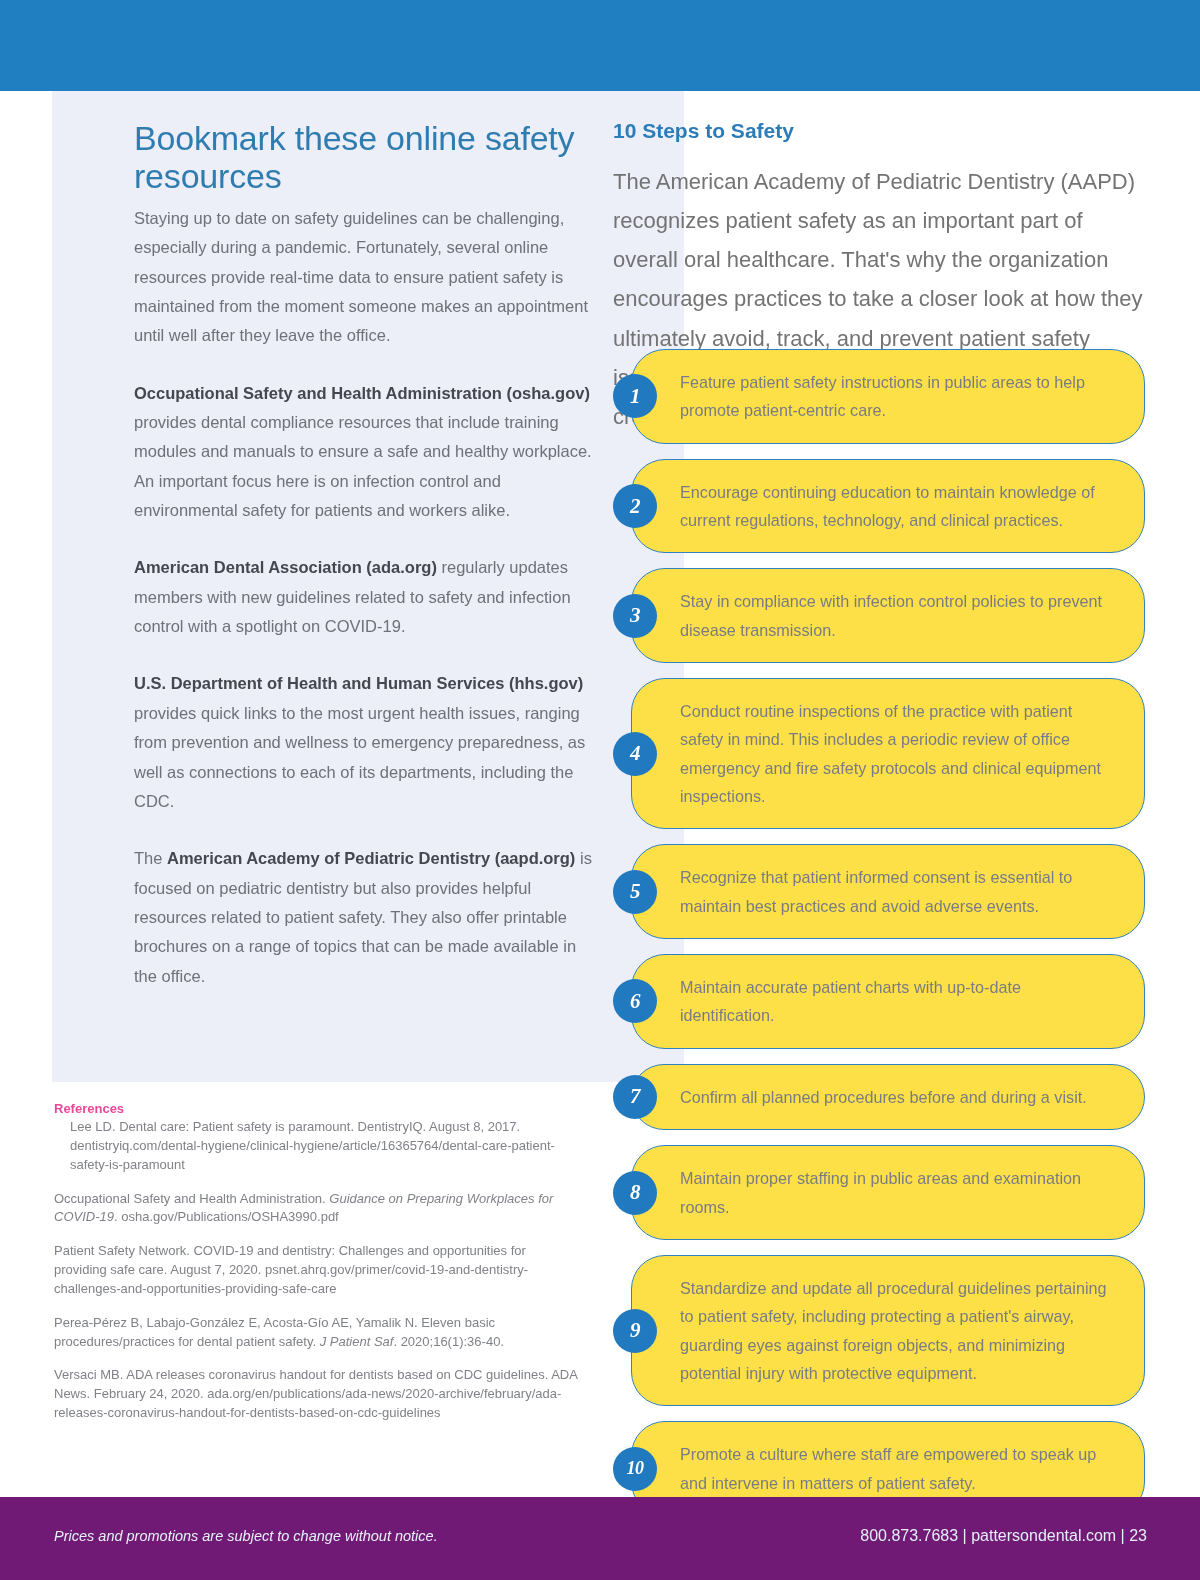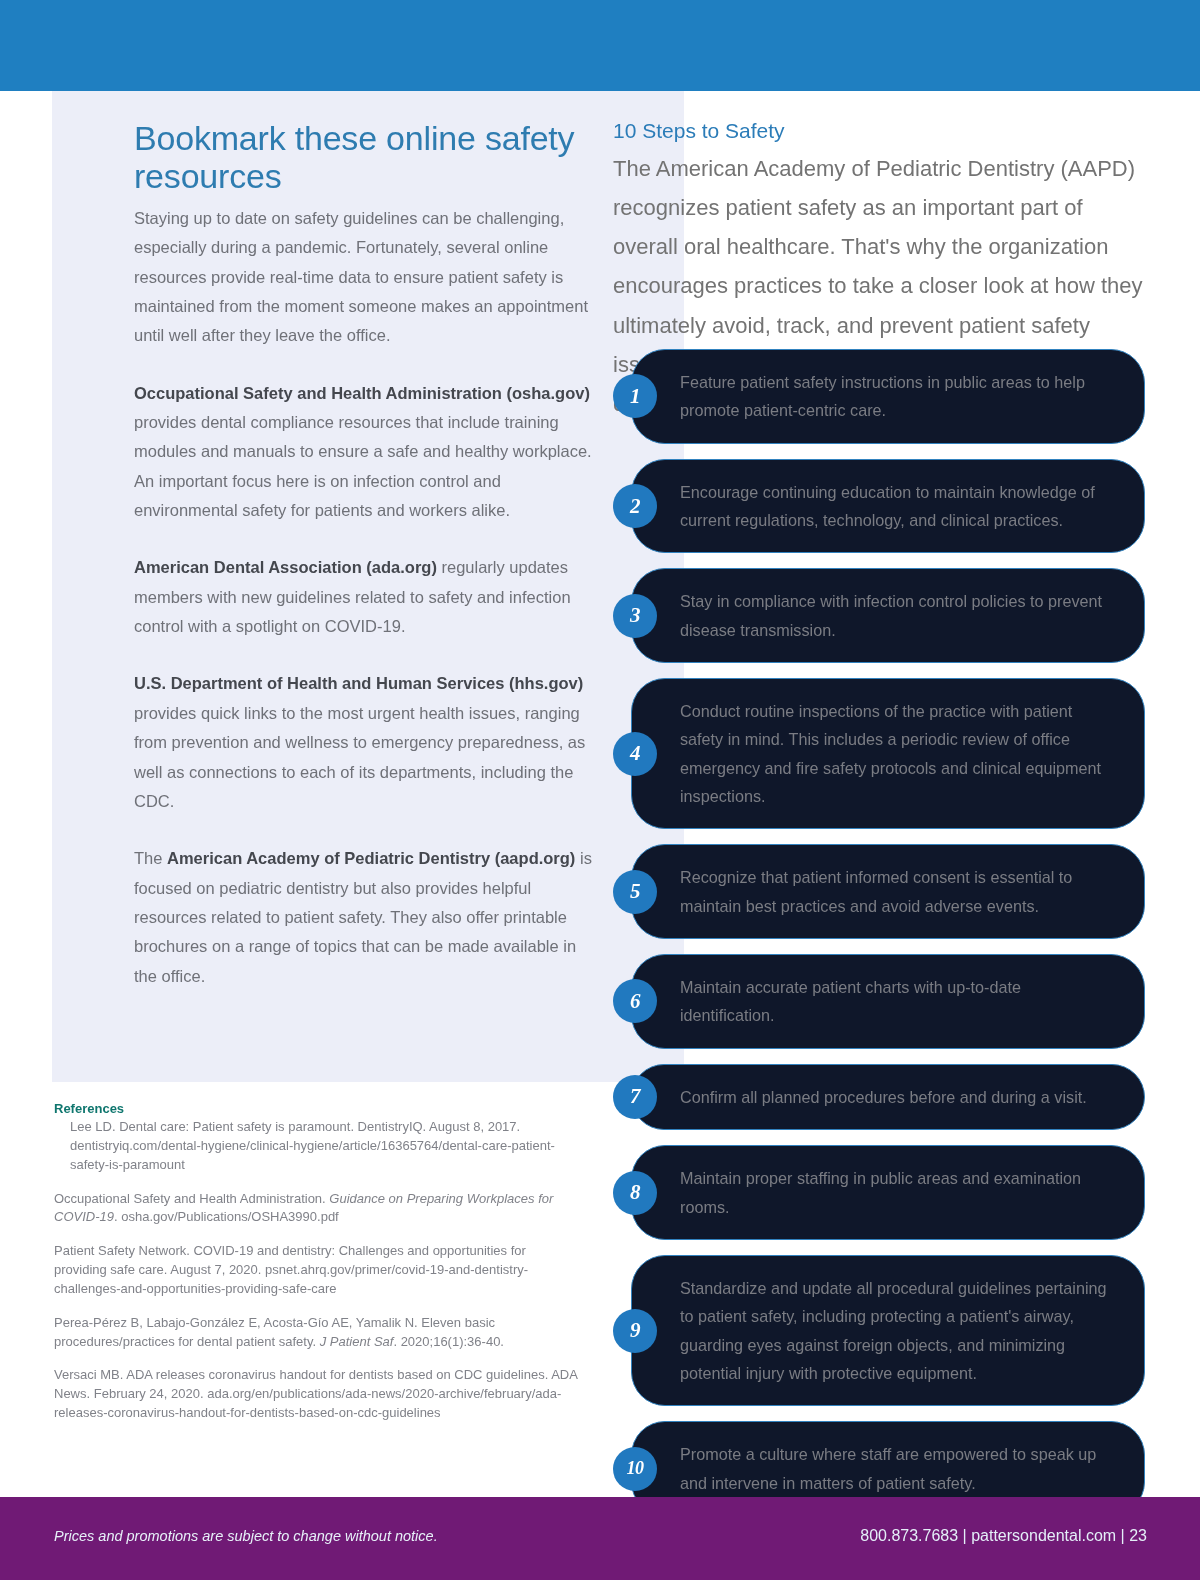--- a/index.html
+++ b/index.html
@@ -75,44 +75,44 @@
   
   .references {
     position: absolute;
     left: 54px;
     top: 1010px;
     width: 525px;
   }
   .ref-title {
     font-size: 13px;
     font-weight: 700;
-    color: #0f766e;
+    color: #ec4899;
     margin: 0 0 2px 0;
   }
   .ref-item {
     font-size: 13px;
     line-height: 1.45;
     color: #808289;
     margin: 0 0 15px 0;
   }
   .ref-item:first-of-type { margin-top: 0; margin-left: 16px; }
   .ref-item i { font-style: italic; }
 
   
   .right-col {
     position: absolute;
     left: 613px;
     top: 28px;
     width: 530px;
   }
   .right-title {
     font-size: 21px;
-    font-weight: 400;
+    font-weight: 700;
     color: #2b7cb8;
-    margin: 0 0 6px 0;
+    margin: 0 0 19px 0;
   }
   .right-intro {
     font-size: 22px;
     line-height: 1.78;
     color: #737373;
     margin: 0;
   }
 
   
   .steps {
@@ -123,21 +123,21 @@
   }
   .step {
     position: relative;
     margin-bottom: 15px;
   }
   .step:last-child { margin-bottom: 0; }
   .step-box {
     margin-left: 18px;
     border: 1.3px solid #3182bf;
     border-radius: 34px;
-    background: #0f172a;
+    background: #fde047;
     padding: 18px 26px 18px 48px;
     min-height: 34px;
     box-sizing: border-box;
   }
   .step-text {
     font-size: 16.2px;
     line-height: 1.75;
     color: #7a7c83;
     display: block;
   }

